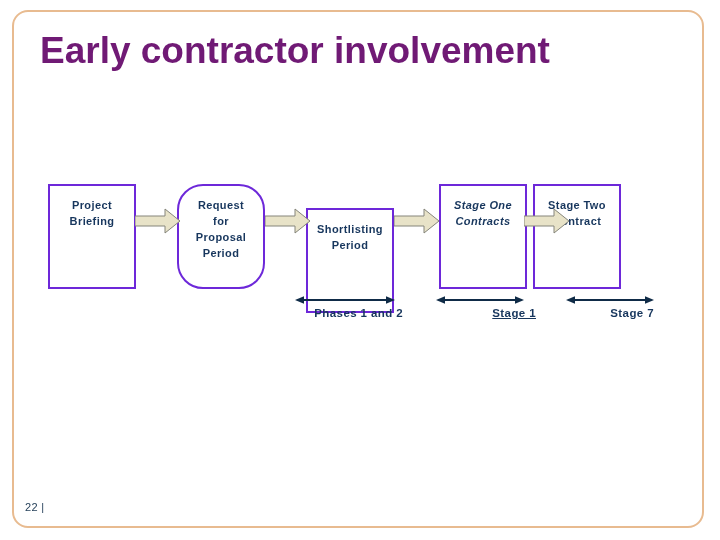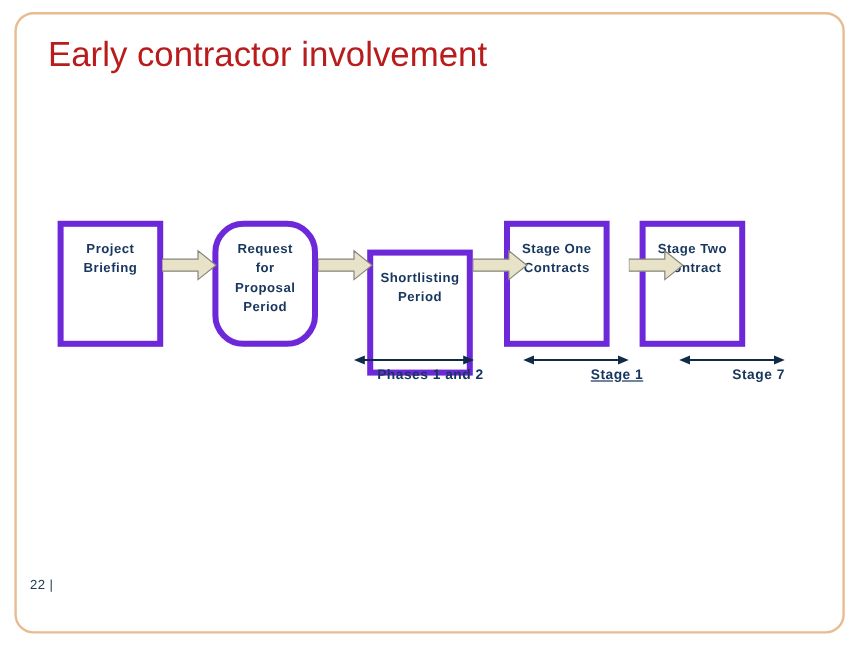--- a/index.html
+++ b/index.html
@@ -9,37 +9,37 @@
   }
   
   #frame{
     position:absolute;left:12px;top:10px;width:692px;height:518px;
     border:2px solid #E4AF7C;border-radius:16px;box-sizing:border-box;
     opacity:.85;pointer-events:none;
   }
   
   #title{
     position:absolute;left:40px;top:30px;width:640px;
-    font-size:29px;font-weight:normal;color:#b91c1c;letter-spacing:0px;
+    font-size:37px;font-weight:bold;color:#701a75;letter-spacing:0px;
     white-space:nowrap;
   }
   
   .pbox{
     position:absolute;top:184px;width:88px;height:105px;box-sizing:border-box;
-    background:#ffffff;border:5px solid #6d28d9;
+    background:#ffffff;border:2px solid #6d28d9;
   }
   .pbox .lbl{
     display:block;padding-top:11px;text-align:center;
     font-size:11px;font-weight:bold;line-height:16px;color:#17365D;
     letter-spacing:.4px;white-space:pre-line;
   }
   .pbox.b1{left:48px;}
   .pbox.b2{left:177px;border-radius:26px;}
   .pbox.b3{left:306px;margin-top:24px;}
-  .pbox.b4{left:420px;}
+  .pbox.b4{left:439px;font-style:italic;}
   .pbox.b5{left:533px;}
   
   .barrow{position:absolute;top:207px;width:46px;height:28px;}
   .barrow.a1{left:135px;}
   .barrow.a2{left:265px;}
   .barrow.a3{left:394px;}
   .barrow.a4{left:524px;}
   
   .sarrow{position:absolute;top:295px;height:10px;}
   .sarrow.s1{left:295px;width:100px;}
@@ -49,21 +49,21 @@
   
   .slabel{
     position:absolute;top:307px;text-align:right;
     font-size:11.5px;font-weight:bold;color:#17365D;letter-spacing:.4px;
   }
   .slabel.l1{left:287px;width:116px;}
   .slabel.l2{left:448px;width:88px;text-decoration:underline;}
   .slabel.l3{left:566px;width:88px;}
   
   #pagenum{
-    position:absolute;left:25px;top:482px;
+    position:absolute;left:25px;top:501px;
     font-size:11px;color:#1F3B55;letter-spacing:.3px;
   }
 </style>
 </head>
 <body>
 
 <div id="slide">
 
   <div id="frame"></div>
 

